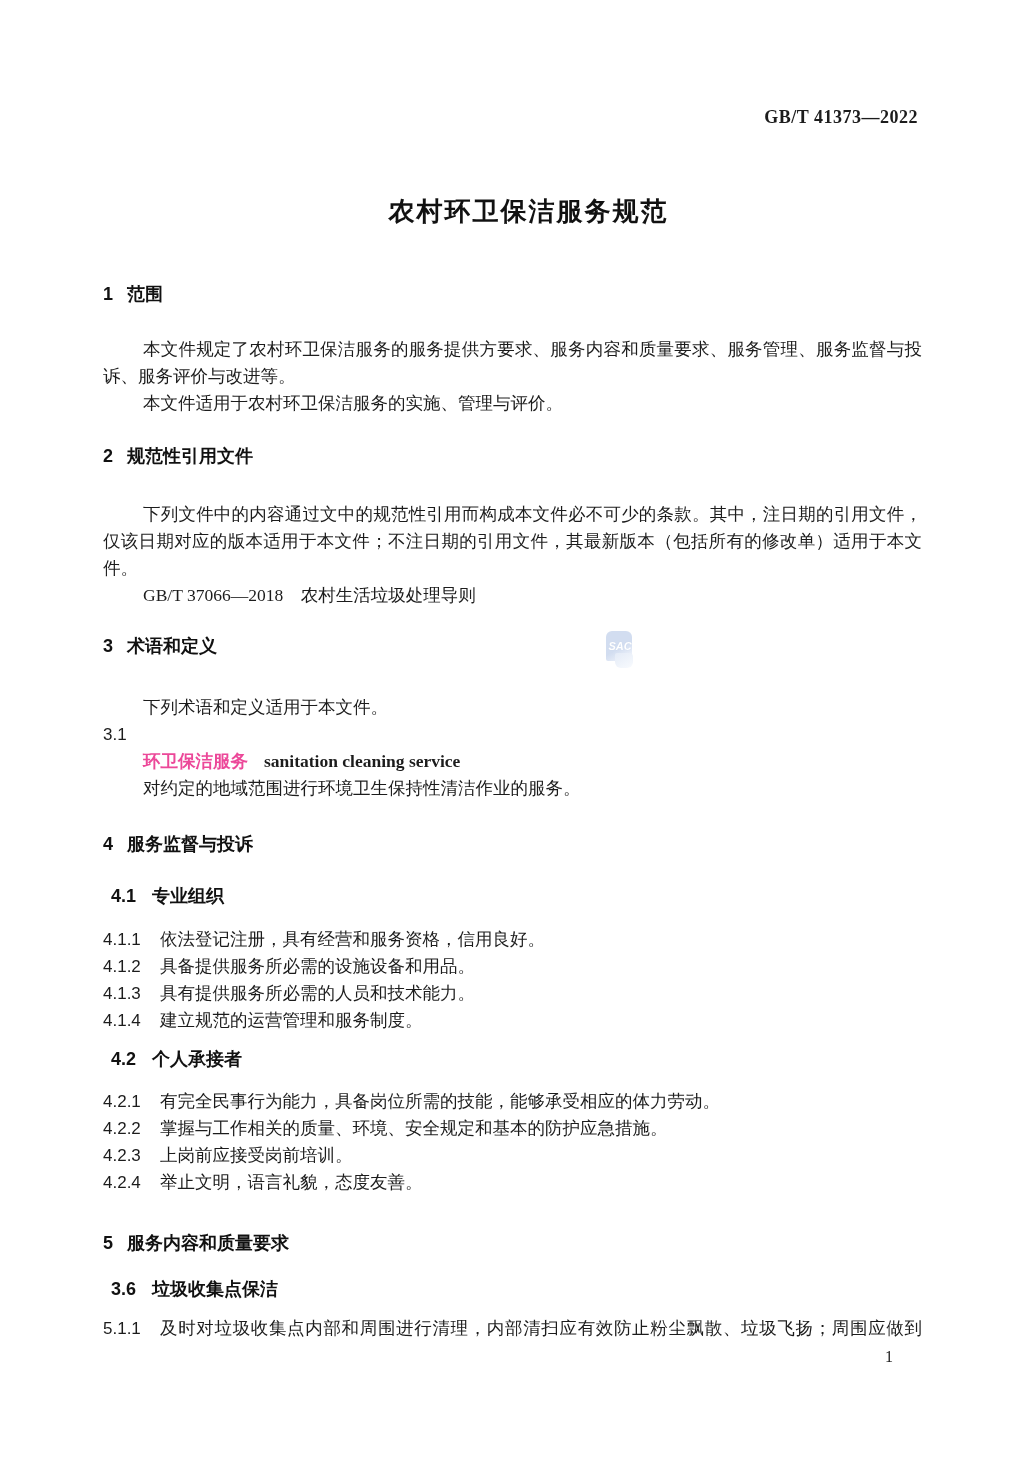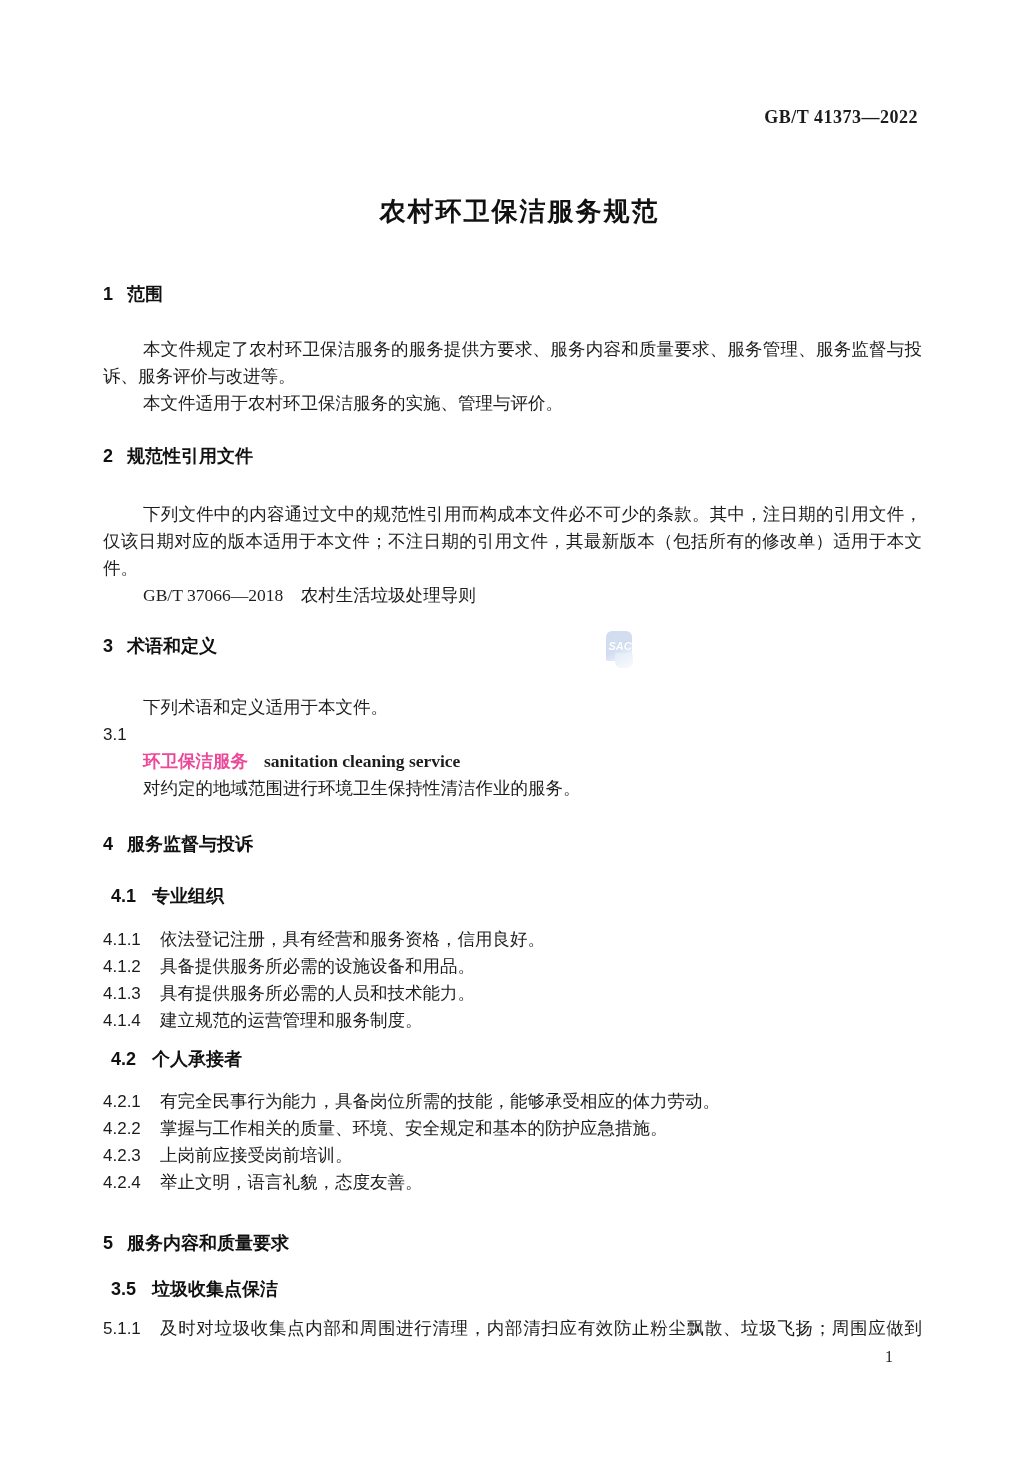--- a/index.html
+++ b/index.html
@@ -13,21 +13,21 @@
   }
   .content { position:absolute; left:103px; top:0; width:819px; height:100%; }
 
   .header-code {
     position:absolute; top:106px; right:4px;
     font-size:18px; line-height:22px; font-weight:bold;
     font-family:"Liberation Serif","DejaVu Serif",serif;
     letter-spacing:0.5px;
   }
   .doc-title {
-    position:absolute; top:194px; left:7px; width:100%;
+    position:absolute; top:194px; left:16px; width:100%;
     text-align:center;
     font-family:"Liberation Sans","DejaVu Sans",sans-serif;
     font-weight:bold; font-size:26px; line-height:34px;
     letter-spacing:2px; color:#111;
   }
 
   .sec-h {
     position:absolute; left:0; width:100%;
     font-family:"Liberation Sans","DejaVu Sans",sans-serif;
     font-weight:bold; font-size:18px; line-height:22px; color:#111;
@@ -189,21 +189,21 @@
     </div>
     <div class="clause" style="top:1169px">
       <span class="clause-num">4.2.4</span>
         <span class="clause-text">举止文明，语言礼貌，态度友善。</span>
     </div>
 
     <div class="sec-h" style="top:1232px">
       <span class="num lvl1">5</span><span>服务内容和质量要求</span>
     </div>
     <div class="sec-h" style="top:1278px">
-      <span class="num lvl2">3.5</span><span>垃圾收集点保洁</span>
+      <span class="num lvl2">3.6</span><span>垃圾收集点保洁</span>
     </div>
     <div class="clause" style="top:1315px">
       <span class="clause-num">5.1.1</span>
         <span class="clause-text stretch">及时对垃圾收集点内部和周围进行清理，内部清扫应有效防止粉尘飘散、垃圾飞扬；周围应做到</span>
     </div>
 
     <div class="page-num">1</div>
 
   </div>
 </div>

